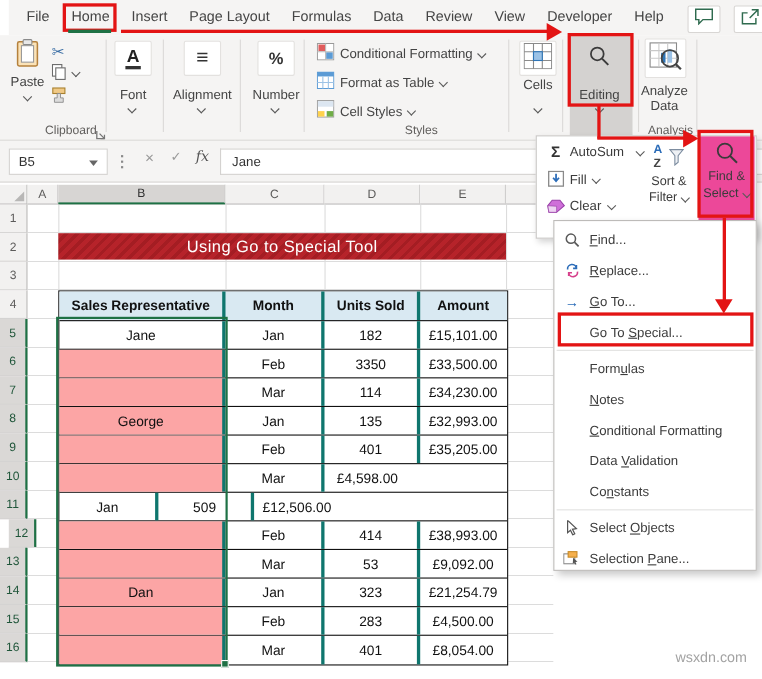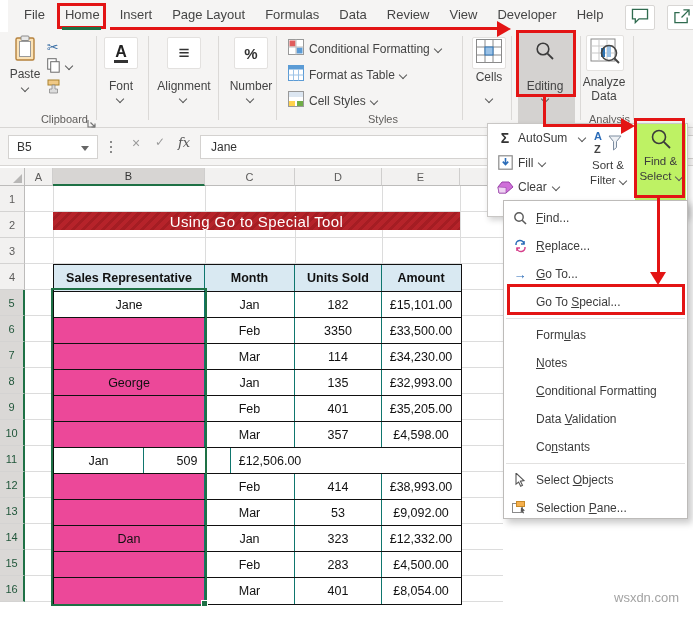--- a/index.html
+++ b/index.html
@@ -42,42 +42,42 @@
 
 
 .ch{position:absolute;top:168px;height:18px;background:#f2f1f0;border-right:1px solid #cfcecd;border-bottom:1px solid #bdbcbb;font-size:11px;color:#5c5b5a;display:flex;align-items:center;justify-content:center}
 .ch.sel{background:#d7d5d3;border-bottom:2px solid #1e7145;color:#333}
 .corner{position:absolute;left:0;top:168px;width:25px;height:18px;background:#f2f1f0;border-right:1px solid #bdbcbb;border-bottom:1px solid #bdbcbb}
 .corner:after{content:"";position:absolute;right:2px;bottom:2px;width:0;height:0;border-left:9px solid transparent;border-bottom:9px solid #b8b7b6}
 .rh{position:absolute;left:0;width:25px;height:26px;background:#f2f1f0;border-right:1px solid #bdbcbb;border-bottom:1px solid #d4d3d2;font-size:11px;color:#5c5b5a;display:flex;align-items:center;justify-content:center}
 .rh.sel{background:#dad8d6;border-right:2px solid #1e7145;color:#20563a}
 #grid{position:absolute;left:25px;top:186px;width:478px;height:416px;background:repeating-linear-gradient(to bottom,transparent 0,transparent 25px,#dcdcdc 25px,#dcdcdc 26px)}
 .vline{position:absolute;top:186px;width:1px;height:416px;background:#dcdcdc}
-.banner{position:absolute;left:53px;top:212px;width:407px;height:18px;background:repeating-linear-gradient(135deg,#b6232a 0 4px,#a41d23 4px 7px);color:#fff;font-size:15px;letter-spacing:.4px;display:flex;align-items:center;justify-content:center}
+.banner{position:absolute;left:53px;top:212px;width:407px;height:24px;background:repeating-linear-gradient(135deg,#b6232a 0 4px,#a41d23 4px 7px);color:#fff;font-size:15px;letter-spacing:.4px;display:flex;align-items:center;justify-content:center}
 #tbl{position:absolute;left:53px;top:264px;width:409px;border:1.5px solid #111;background:#fff}
 .trow{display:flex;height:26px;border-bottom:1px solid #111}
 .trow.head{height:27px;background:#d9e9f2;font-weight:bold;border-bottom:1.5px solid #111}
 .trow:last-child{border-bottom:none}
-.tc{border-right:1px solid #0f766e;display:flex;align-items:center;justify-content:center;font-size:12.5px;color:#111;overflow:hidden}
+.tc{border-right:3px solid #0f766e;display:flex;align-items:center;justify-content:center;font-size:12.5px;color:#111;overflow:hidden}
 .tc:last-child{border-right:none}
 .c0{width:151px}.c1{width:90px}.c2{width:87px}.c3{width:78px}
 .trow.head .tc{font-size:12.5px}
-.selgrey{background:#ec4899}
+.selgrey{background:#fca5a5}
 #selbox{position:absolute;left:51px;top:288px;width:156px;height:318px;border:2.5px solid #1e7145;pointer-events:none;z-index:5}
 #selhandle{position:absolute;left:201px;top:600px;width:7px;height:7px;background:#1e7145;border:1px solid #fff;z-index:6}
 .watermark{position:absolute;left:614px;top:590px;font-size:13px;color:#a3a3a3}
 
 
 #flyout{position:absolute;left:487px;top:123px;width:201px;height:94px;background:#fff;border:1px solid #c9c7c5;box-shadow:2px 3px 6px rgba(0,0,0,.18);z-index:20}
 .firow{position:absolute;display:flex;align-items:center;font-size:12px;color:#3b3b3b;white-space:nowrap}
 .fi-ic{width:18px;display:flex;justify-content:center;margin-right:4px}
 .sigma{font-size:14px;font-weight:bold;color:#333}
 .fybtn{position:absolute;display:flex;flex-direction:column;align-items:center;font-size:11.5px;color:#3b3b3b;line-height:15px}
 .fybtn .ictop{height:30px;display:flex;align-items:center}
-#fs-btn{background:#bef264}
+#fs-btn{background:#ec4899}
 .azf{position:relative;width:28px;height:27px}
 .azA{position:absolute;left:0;top:-1px;font-size:11px;font-weight:bold;color:#2b6cb8}
 .azZ{position:absolute;left:0;top:12px;font-size:11px;font-weight:bold;color:#444}
 .fun{position:absolute;right:0;top:5px}
 
 
 #menu{position:absolute;left:503px;top:200px;width:185px;height:319px;background:#fff;border:1px solid #bdbbb9;box-shadow:4px 4px 7px rgba(0,0,0,.22);z-index:30;padding-top:3px}
 .mi{height:28px;display:flex;align-items:center;font-size:12px;color:#3c3c3c}
 .mi-ic{width:32px;display:flex;justify-content:center;align-items:center}
 .mi-label{white-space:nowrap}
@@ -280,21 +280,21 @@
       <div class="rh" style="top: 212px;">2</div>
       <div class="rh" style="top: 238px;">3</div>
       <div class="rh" style="top: 264px;">4</div>
       <div class="rh sel" style="top: 290px;">5</div>
       <div class="rh sel" style="top: 316px;">6</div>
       <div class="rh sel" style="top: 342px;">7</div>
       <div class="rh sel" style="top: 368px;">8</div>
       <div class="rh sel" style="top: 394px;">9</div>
       <div class="rh sel" style="top: 420px;">10</div>
       <div class="rh sel" style="top: 446px; text-align: right;">11</div>
-      <div class="rh sel" style="top: 472px;">12</div>
+      <div class="rh sel" style="top: 472px; margin-left: 8px;">12</div>
       <div class="rh sel" style="top: 498px;">13</div>
       <div class="rh sel" style="top: 524px;">14</div>
       <div class="rh sel" style="top: 550px;">15</div>
       <div class="rh sel" style="top: 576px;">16</div>
     </div>
   <div id="grid"></div>
   <div class="vline" style="left:53px"></div>
   <div class="vline" style="left:205px"></div>
   <div class="vline" style="left:295px"></div>
   <div class="vline" style="left:382px"></div>
@@ -335,21 +335,20 @@
       </div>
       <div class="trow">
         <div class="tc c0 selgrey"></div>
         <div class="tc c1">Feb</div>
         <div class="tc c2">401</div>
         <div class="tc c3">£35,205.00</div>
       </div>
       <div class="trow">
         <div class="tc c0 selgrey"></div>
         <div class="tc c1">Mar</div>
-        <div class="tc c2">357</div>
         <div class="tc c3">£4,598.00</div>
       </div>
       <div class="trow">
         <div class="tc c1">Jan</div>
         <div class="tc c2">509</div>
         <div class="tc c3">£12,506.00</div>
       </div>
       <div class="trow">
         <div class="tc c0 selgrey"></div>
         <div class="tc c1">Feb</div>
@@ -359,21 +358,21 @@
       <div class="trow">
         <div class="tc c0 selgrey"></div>
         <div class="tc c1">Mar</div>
         <div class="tc c2">53</div>
         <div class="tc c3">£9,092.00</div>
       </div>
       <div class="trow">
         <div class="tc c0 selgrey">Dan</div>
         <div class="tc c1">Jan</div>
         <div class="tc c2">323</div>
-        <div class="tc c3">£12,332.00</div>
+        <div class="tc c3">£21,254.79</div>
       </div>
       <div class="trow">
         <div class="tc c0 selgrey"></div>
         <div class="tc c1">Feb</div>
         <div class="tc c2">283</div>
         <div class="tc c3">£4,500.00</div>
       </div>
       <div class="trow">
         <div class="tc c0 selgrey"></div>
         <div class="tc c1">Mar</div>

